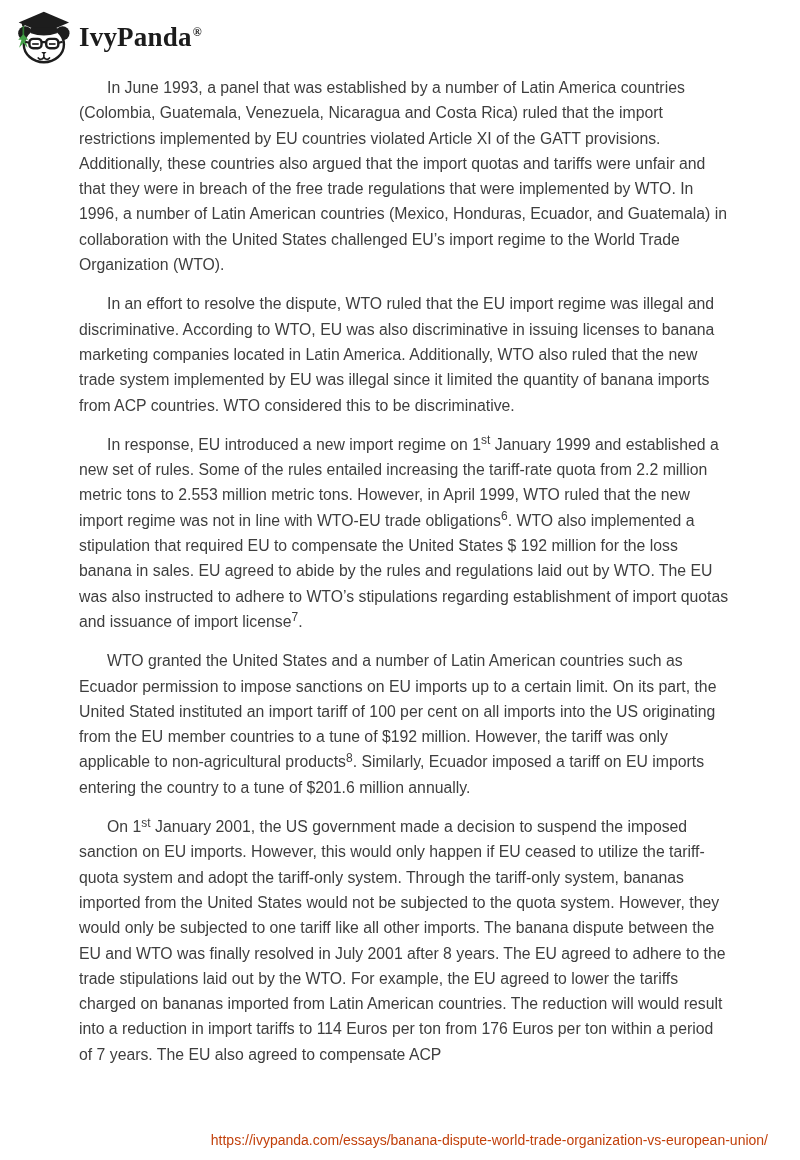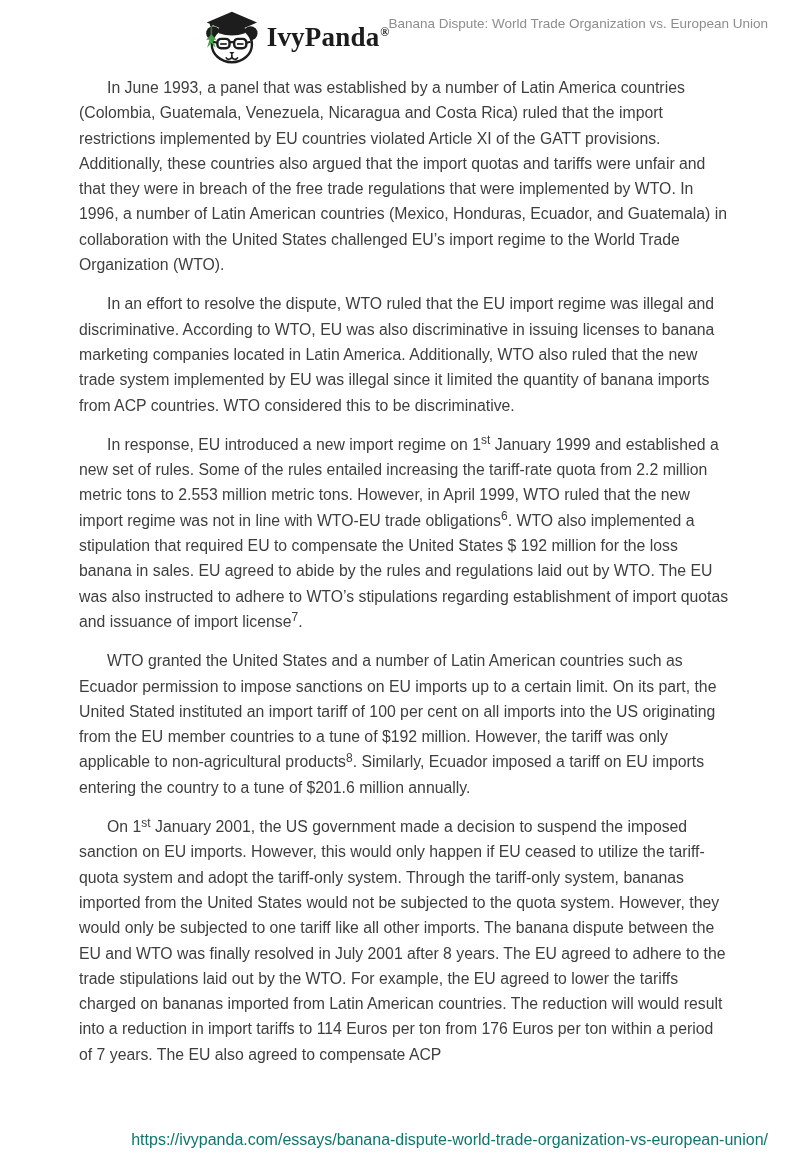--- a/index.html
+++ b/index.html
@@ -7,22 +7,22 @@
     position: relative;
     width: 800px;
     height: 1160px;
     background: #ffffff;
     overflow: hidden;
     font-family: "Liberation Sans", sans-serif;
   }
   
   .header {
     position: absolute;
-    top: 8px; left: 14px; right: 32px; height: 58px;
-    display: flex; align-items: center; justify-content: flex-end;
+    top: 8px; left: 14px; right: 44px; height: 58px;
+    display: flex; align-items: center; justify-content: space-between;
   }
   .brand { display: flex; align-items: center; gap: 9px; text-decoration: none; cursor: pointer; }
   .logo-icon { width: 56px; height: 56px; display: inline-block; }
   .brand-text {
     font-family: "Liberation Serif", serif;
     font-weight: 700;
     font-size: 27px;
     color: #1c1c1c;
     letter-spacing: 0.2px;
   }
@@ -50,22 +50,22 @@
   .article p { margin: 0 0 14px 4px; text-indent: 28px; }
   .article sup {
     font-size: 12px;
     line-height: 0;
     vertical-align: baseline;
     position: relative; top: -5.5px;
   }
   
   .footer { position: absolute; top: 1131px; right: 32px; }
   .url {
-    font-size: 16px;
-    color: #0f766e;
+    font-size: 14px;
+    color: #c2410c;
     text-decoration: none;
     cursor: pointer;
   }
 </style>
 </head>
 <body>
 
 <div class="page">
 
   <header class="header">
@@ -93,21 +93,20 @@
           <line x1="29.5" y1="35.5" x2="34.5" y2="35.5" stroke="#1d1d1d" stroke-width="2.4"></line>
           <line x1="19.5" y1="37.5" x2="26.5" y2="37.5" stroke="#1d1d1d" stroke-width="1.8"></line>
           <line x1="37.5" y1="37.5" x2="44.5" y2="37.5" stroke="#1d1d1d" stroke-width="1.8"></line>
 
           <path d="M29.2 46 L34.8 46 L32 49 Z" fill="#1d1d1d"></path>
           <path d="M32 49 L32 51.5 M32 51.5 C30.5 54.5 27.5 54.5 26 52.5 M32 51.5 C33.5 54.5 36.5 54.5 38 52.5" fill="none" stroke="#1d1d1d" stroke-width="1.8" stroke-linecap="round"></path>
         </svg>
       </span>
       <span class="brand-text"><span>IvyPanda</span><span class="reg">®</span></span>
     </a>
-    <div class="doc-title">Banana Dispute: World Trade Organization vs. European Union</div>
   </header>
 
   <main class="article">
       <p>In June 1993, a panel that was established by a number of Latin America countries (Colombia, Guatemala, Venezuela, Nicaragua and Costa Rica) ruled that the import restrictions implemented by EU countries violated Article XI of the GATT provisions. Additionally, these countries also argued that the import quotas and tariffs were unfair and that they were in breach of the free trade regulations that were implemented by WTO. In 1996, a number of Latin American countries (Mexico, Honduras, Ecuador, and Guatemala) in collaboration with the United States challenged EU’s import regime to the World Trade Organization (WTO).</p>
       <p>In an effort to resolve the dispute, WTO ruled that the EU import regime was illegal and discriminative. According to WTO, EU was also discriminative in issuing licenses to banana marketing companies located in Latin America. Additionally, WTO also ruled that the new trade system implemented by EU was illegal since it limited the quantity of banana imports from ACP countries. WTO considered this to be discriminative.</p>
       <p>In response, EU introduced a new import regime on 1<sup>st</sup> January 1999 and established a new set of rules. Some of the rules entailed increasing the tariff-rate quota from 2.2 million metric tons to 2.553 million metric tons. However, in April 1999, WTO ruled that the new import regime was not in line with WTO-EU trade obligations<sup>6</sup>. WTO also implemented a stipulation that required EU to compensate the United States $ 192 million for the loss banana in sales. EU agreed to abide by the rules and regulations laid out by WTO. The EU was also instructed to adhere to WTO’s stipulations regarding establishment of import quotas and issuance of import license<sup>7</sup>.</p>
       <p>WTO granted the United States and a number of Latin American countries such as Ecuador permission to impose sanctions on EU imports up to a certain limit. On its part, the United Stated instituted an import tariff of 100 per cent on all imports into the US originating from the EU member countries to a tune of $192 million. However, the tariff was only applicable to non-agricultural products<sup>8</sup>. Similarly, Ecuador imposed a tariff on EU imports entering the country to a tune of $201.6 million annually.</p>
       <p>On 1<sup>st</sup> January 2001, the US government made a decision to suspend the imposed sanction on EU imports. However, this would only happen if EU ceased to utilize the tariff-quota system and adopt the tariff-only system. Through the tariff-only system, bananas imported from the United States would not be subjected to the quota system. However, they would only be subjected to one tariff like all other imports. The banana dispute between the EU and WTO was finally resolved in July 2001 after 8 years. The EU agreed to adhere to the trade stipulations laid out by the WTO. For example, the EU agreed to lower the tariffs charged on bananas imported from Latin American countries. The reduction will would result into a reduction in import tariffs to 114 Euros per ton from 176 Euros per ton within a period of 7 years. The EU also agreed to compensate ACP</p>
     </main>
 

